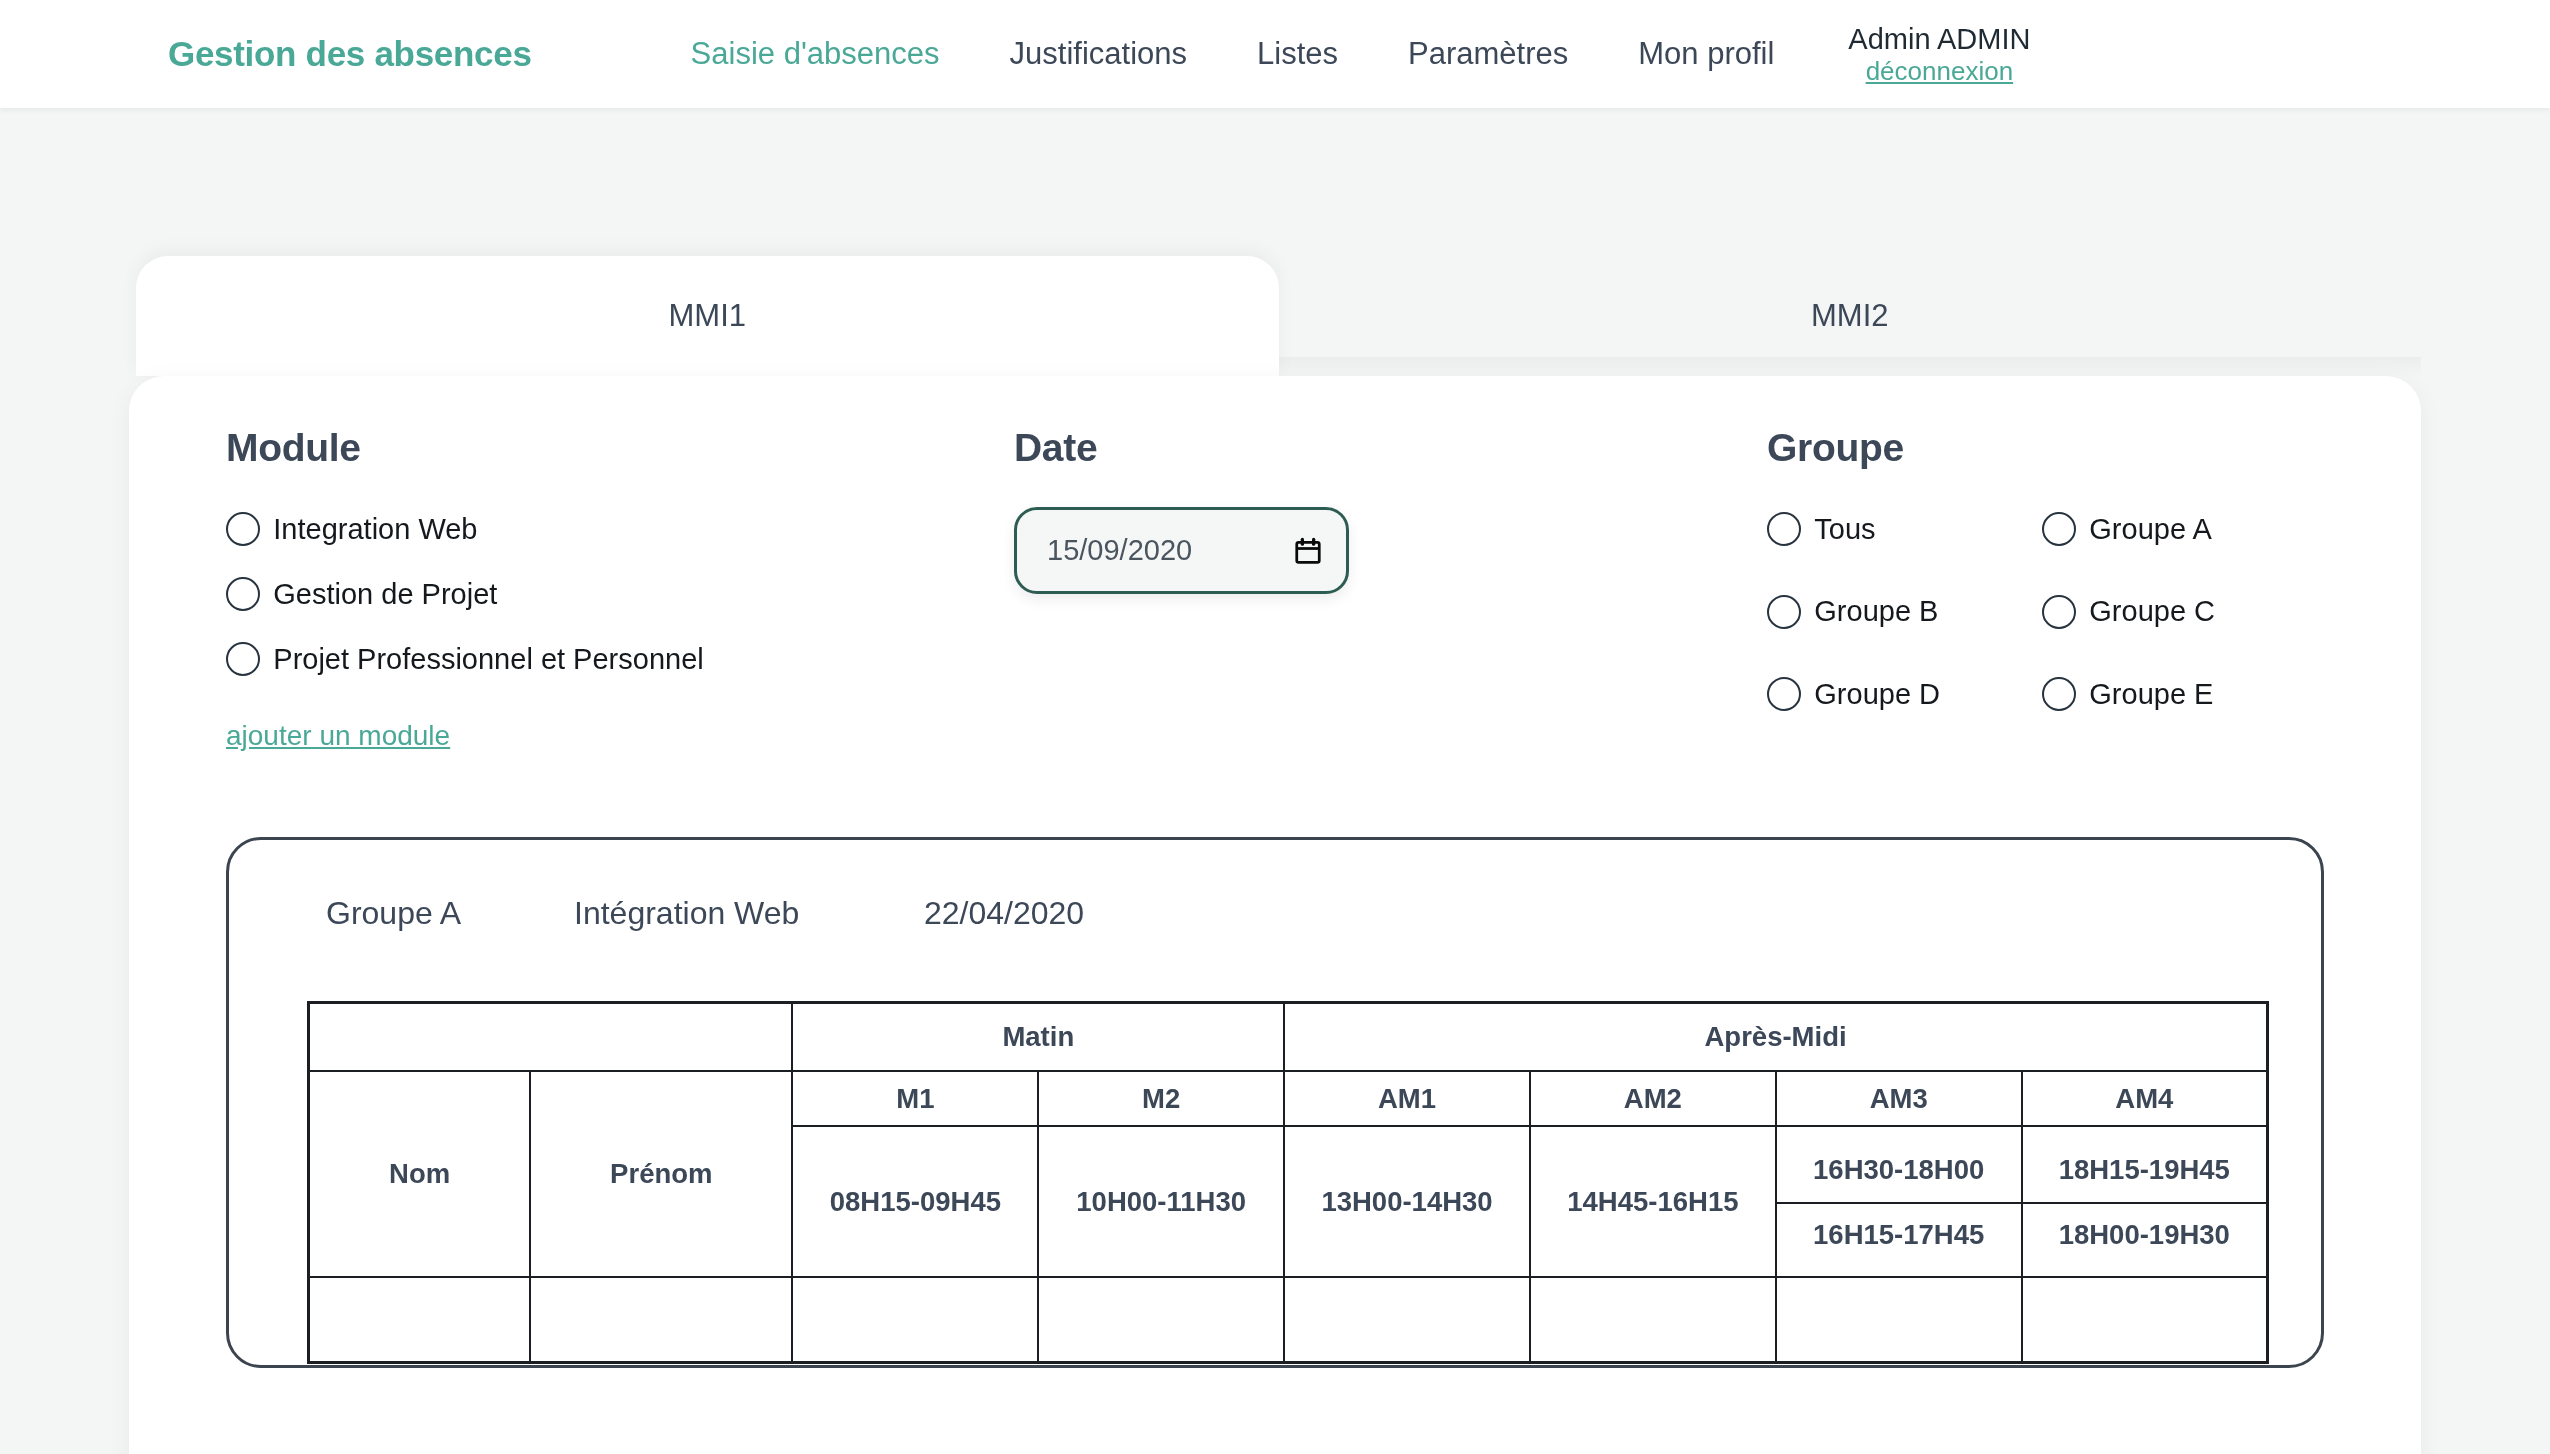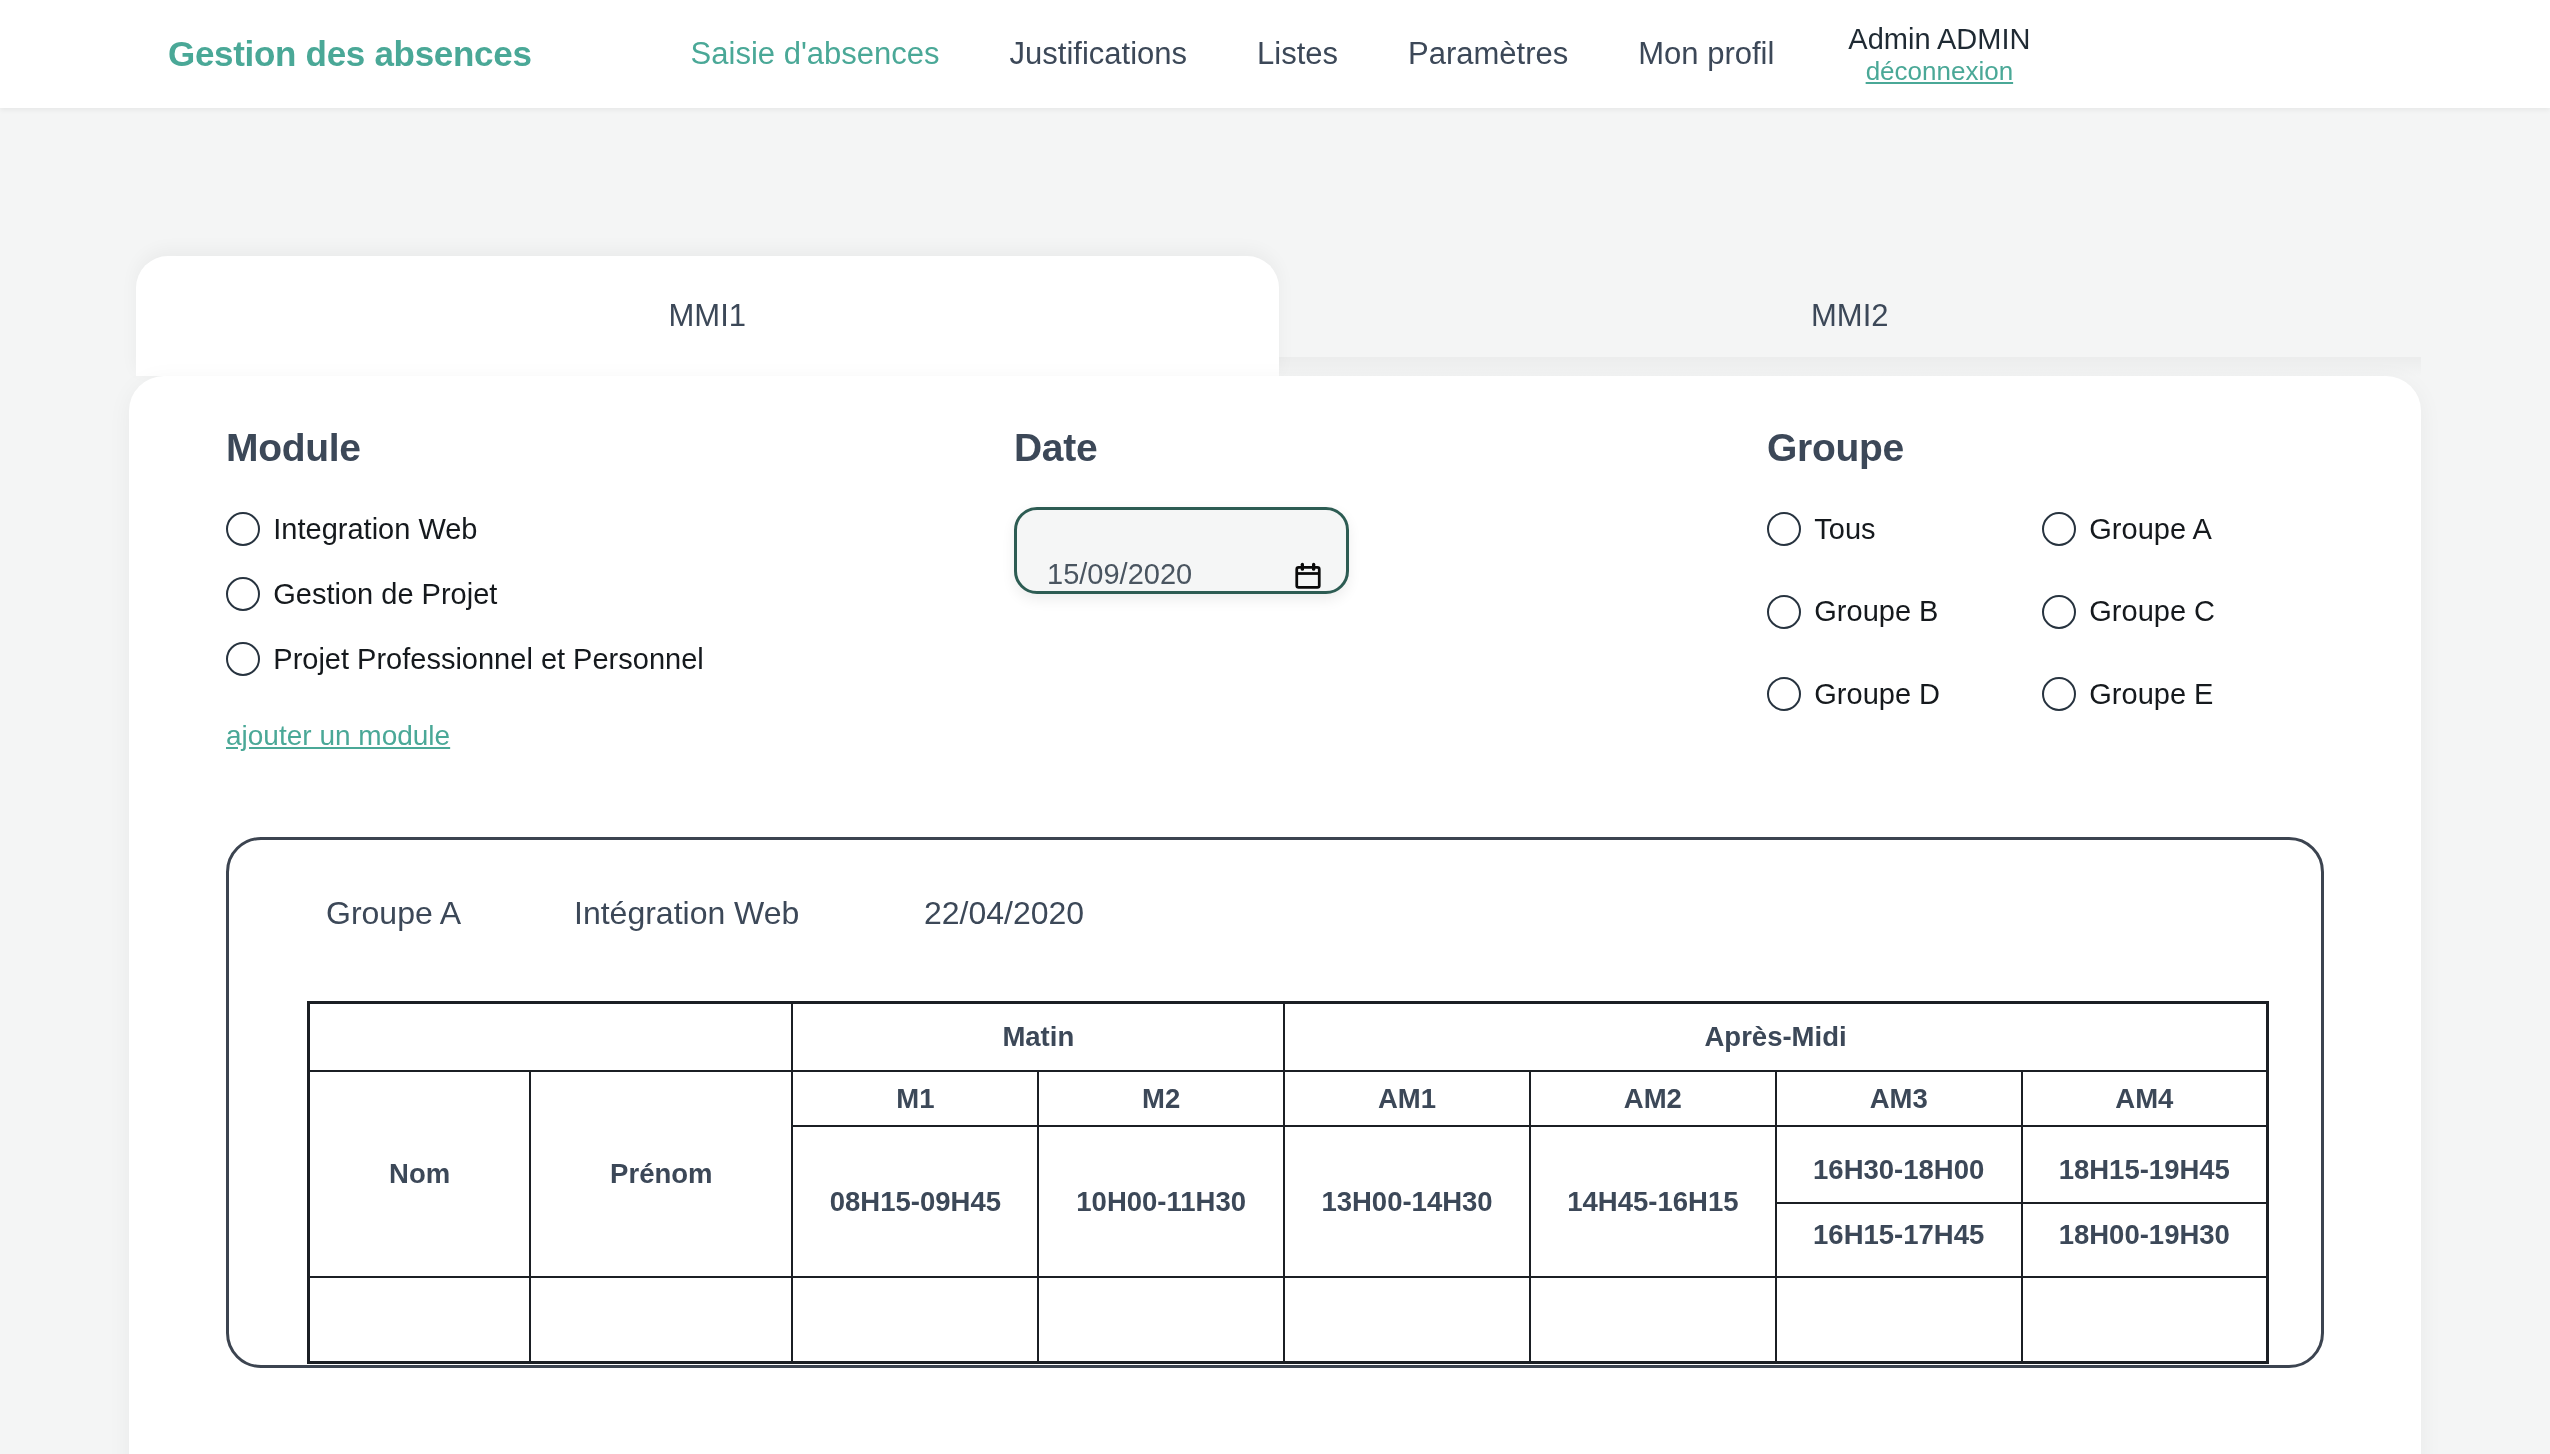--- a/index.html
+++ b/index.html
@@ -178,21 +178,21 @@
 
   
   .date-field {
     margin-top: 26.6px;
     width: 335px;
     height: 87px;
     border: 3.5px solid #2d5c53;
     border-radius: 23px;
     background: #f5f6f6;
     display: flex;
-    align-items: flex-end;
+    align-items: center;
     padding: 0 23px 0 30px;
     box-shadow: 0 5.3px 14px rgba(0,0,0,0.07);
   }
   .date-value {
     flex: 1 1 auto;
     font-size: 29px;
     color: #4a5560;
     white-space: nowrap;
   }
   .cal-icon { width: 30px; height: 30px; flex: none; display: block; }

